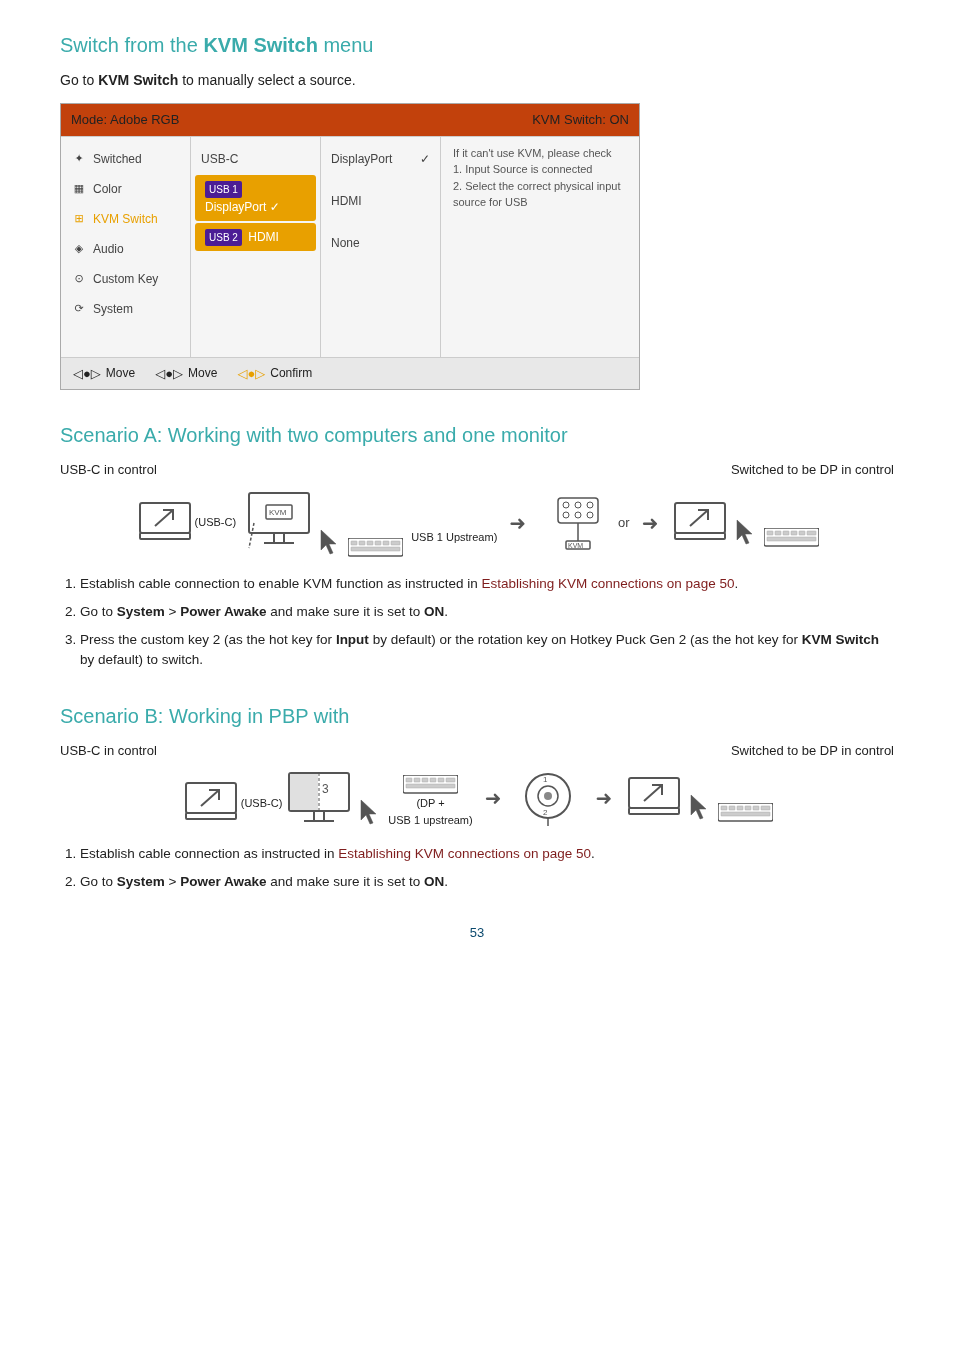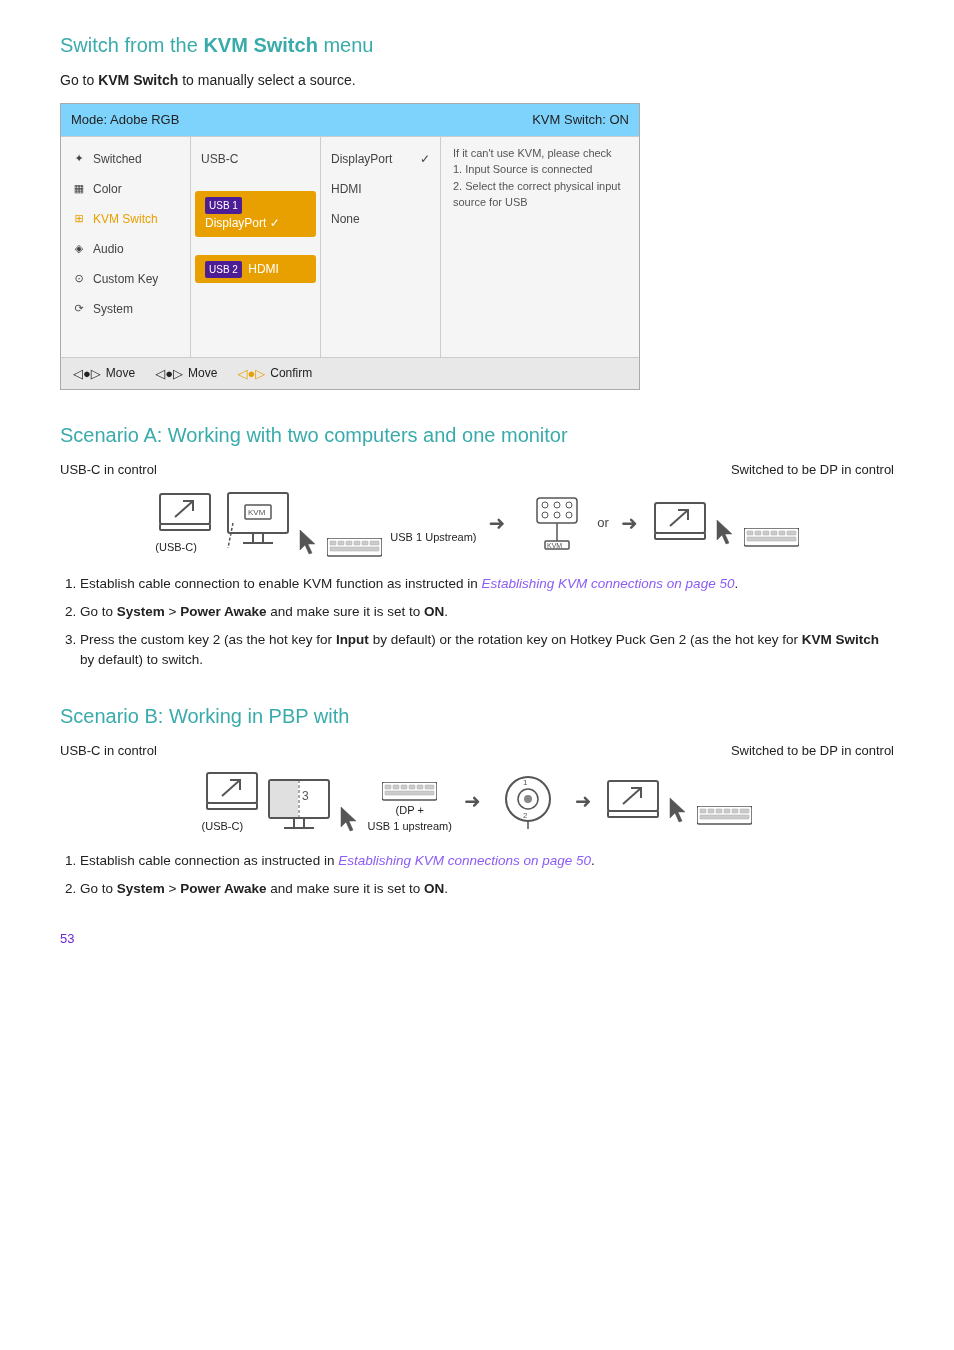--- a/index.html
+++ b/index.html
@@ -42,21 +42,21 @@
       width: 580px;
       margin-bottom: 30px;
       font-size: 13px;
     }
     .osd-header {
       display: flex;
       justify-content: space-between;
       padding: 6px 10px;
       font-size: 13px;
       border-bottom: 1px solid #ccc;
-      background: #7dd3fc;
+      background: #c2410c;
     }
     .osd-body {
       display: flex;
       height: 220px;
     }
     .osd-sidebar {
       width: 130px;
       border-right: 1px solid #ccc;
       padding: 8px 0;
       display: flex;
@@ -78,21 +78,21 @@
       font-size: 11px;
       width: 16px;
       text-align: center;
     }
     .osd-col2 {
       width: 130px;
       border-right: 1px solid #ccc;
       padding: 8px 0;
       display: flex;
       flex-direction: column;
-      gap: 18px;
+      gap: 2px;
     }
     .osd-col2-item {
       padding: 5px 10px;
       font-size: 12px;
       color: #444;
     }
     .osd-col2-item.highlighted {
       background: #e8a000;
       color: #fff;
       border-radius: 3px;
@@ -112,21 +112,21 @@
       padding: 1px 4px;
       border-radius: 2px;
       margin-right: 3px;
     }
     .osd-col3 {
       width: 120px;
       border-right: 1px solid #ccc;
       padding: 8px 0;
       display: flex;
       flex-direction: column;
-      gap: 2px;
+      gap: 14px;
     }
     .osd-col3-item {
       display: flex;
       align-items: center;
       justify-content: space-between;
       padding: 5px 10px;
       font-size: 12px;
       color: #444;
     }
     .osd-col3-item .checkmark {
@@ -178,48 +178,48 @@
       margin: 0 4px;
     }
     .or-text {
       font-size: 13px;
       color: #444;
     }
 
     
     .device-wrap {
       display: flex;
-      flex-direction: column;
+      flex-direction: row;
+      align-items: center;
       font-size: 11px;
     }
 
     
     .numbered-list {
       margin-left: 20px;
       margin-bottom: 20px;
     }
     .numbered-list li {
       margin-bottom: 8px;
       font-size: 13.5px;
       line-height: 1.5;
     }
     .numbered-list li strong {
       font-weight: bold;
     }
     .link-text {
-      color: #8b5cf6;
+      color: #7f1d1d;
       text-decoration: none;
-      font-style: italic;
     }
 
     
     .page-number {
-      text-align: left;
+      text-align: center;
       font-size: 13px;
-      color: #6d28d9;
+      color: #0c4a6e;
     }
 
     
     .diagram-svg {
       display: block;
     }
   </style>
 </head>
 <body>
 

